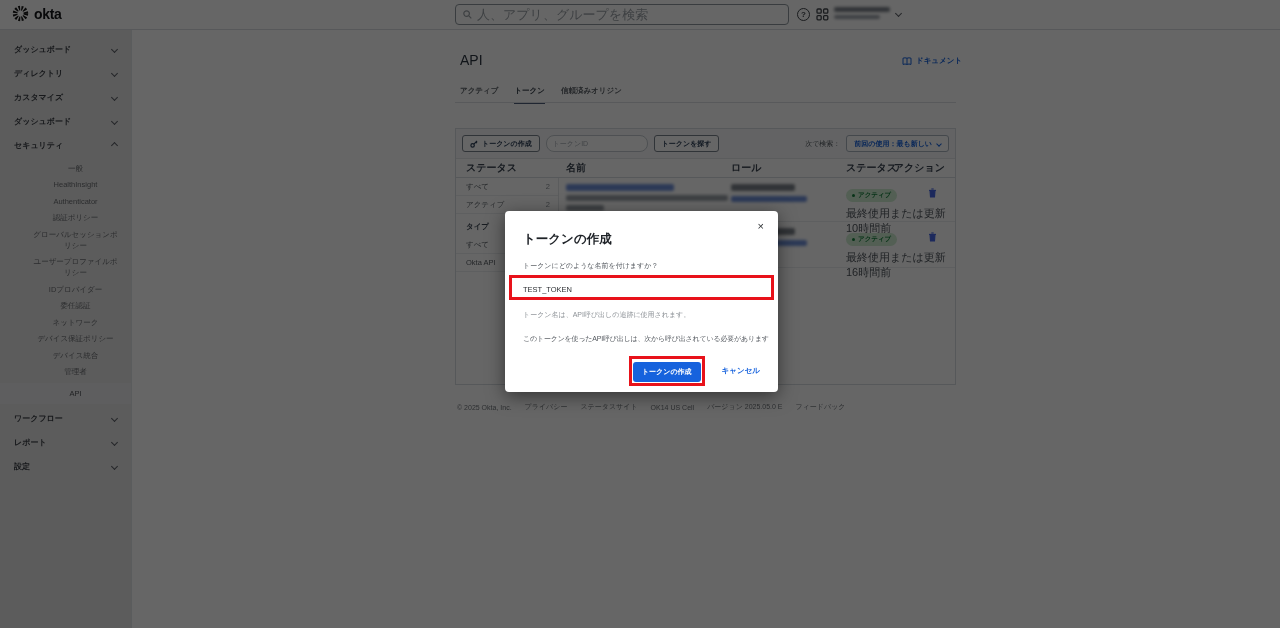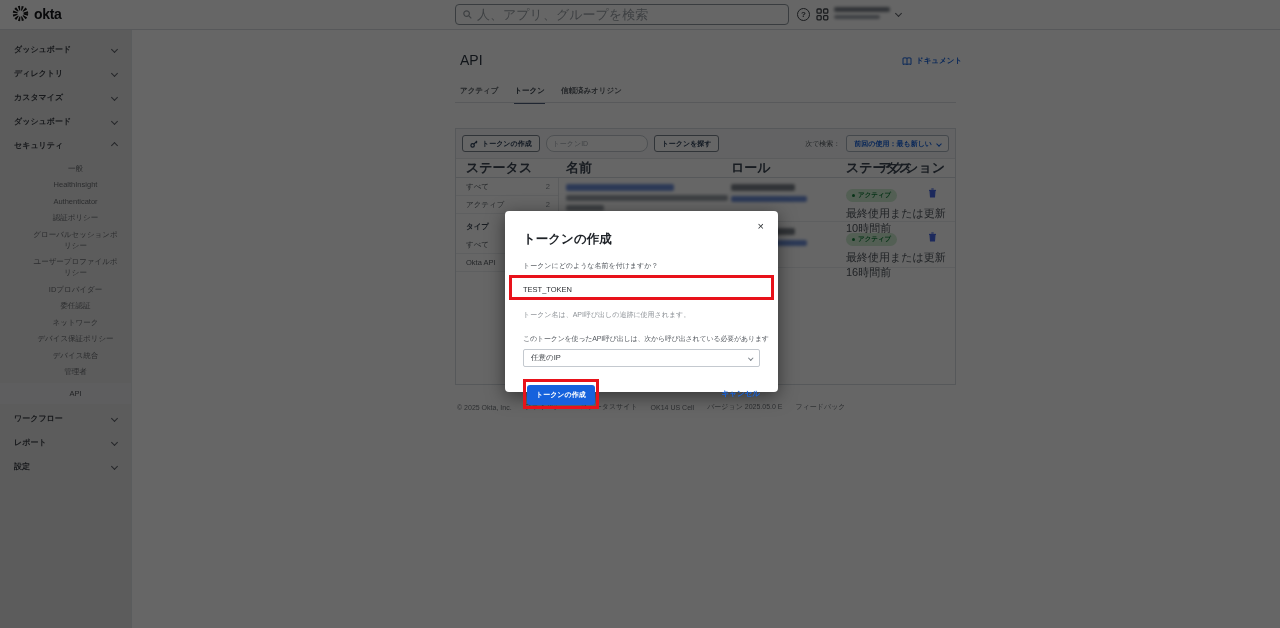--- a/index.html
+++ b/index.html
@@ -46,21 +46,21 @@
   
   .card { position:absolute; left:323px; top:98px; width:501px; height:257px; border:1px solid #d7dce1; background:#fff; }
   .toolbar { height:30px; background:#f7f8f9; border-bottom:1px solid #e3e6e9; display:flex; align-items:center; padding:0 6px; gap:6px; }
   .btn-sec { height:17px; border:1px solid #79828c; background:#fff; border-radius:3px; font-size:7px; font-weight:bold; color:#2d3f57; padding:0 7px; display:flex; align-items:center; gap:4px; cursor:pointer; font-family:inherit; }
   .tb-input { width:102px; height:17px; border:1px solid #c3c9cf; border-radius:8px; font-size:7px; padding:0 6px; font-family:inherit; color:#333; outline:none; }
   .tb-input::placeholder { color:#a6acb3; }
   .tb-right { margin-left:auto; display:flex; align-items:center; gap:6px; }
   .tb-label { font-size:7px; color:#565c63; }
   .dd-btn { height:17px; border:1px solid #aab4be; background:#fff; border-radius:3px; font-size:7px; font-weight:bold; color:#1662dd; padding:0 7px; display:flex; align-items:center; gap:5px; cursor:pointer; }
   .dd-btn .chev { width:4px; height:4px; border-color:#1662dd; }
-  .thead { height:19px; display:flex; align-items:center; border-bottom:1px solid #d7dce1; font-size:13px; font-weight:bold; color:#3d4754; position:relative;text-align:center; }
+  .thead { height:19px; display:flex; align-items:center; border-bottom:1px solid #d7dce1; font-size:10px; font-weight:bold; color:#3d4754; position:relative;text-align:center; }
   .th { position:absolute; }
   .tbody { position:relative; height:206px; }
   .filters { position:absolute; left:0; top:0; width:103px; height:100%; border-right:1px solid #e3e6e9; }
   .f-row { height:18px; display:flex; align-items:center; justify-content:space-between; padding:0 8px 0 10px; font-size:7.5px; color:#5b6066; border-bottom:1px solid #eceef0; cursor:pointer; }
   .f-row .cnt { color:#8a9097; }
   .f-row.f-head { font-weight:bold; color:#3d4754; border-bottom:none; margin-top:4px; cursor:default; }
   .rows { position:absolute; left:103px; top:0; right:0; }
   .trow { position:relative; height:44px; border-bottom:1px solid #eceef0; }
   .cell-name { position:absolute; left:7px; top:6px; display:flex; flex-direction:column; gap:4px; }
   .cell-role { position:absolute; left:172px; top:6px; display:flex; flex-direction:column; gap:5px; }
@@ -79,21 +79,21 @@
   .modal { position:absolute; left:505px; top:211px; width:273px; height:181px; background:#fff; border-radius:4px; box-shadow:0 4px 18px rgba(0,0,0,.5); z-index:20; padding:18px 18px 0 18px; }
   .modal-close { position:absolute; right:10px; top:6px; font-size:11px; color:#2c2f33; cursor:pointer; line-height:1; padding:4px; }
   .modal-title { font-size:12.5px; font-weight:bold; color:#1d2126; margin-top:2px; }
   .m-label { font-size:7px; color:#54595f; margin-top:13px; }
   .red-frame-input { margin:4px -14px 10px -14px; border:3px solid #e8121a; }
   .red-frame-input input { width:100%; height:14px; border:none; outline:none; font-size:7.5px; padding:0 11px; color:#2c2f33; font-family:inherit; }
   .m-help { font-size:7px; color:#8c9196; margin-top:6px; }
   .m-label2 { font-size:7px; color:#54595f; margin-top:14px; white-space:nowrap; letter-spacing:-.2px; }
   .m-select { margin-top:5px; height:18px; border:1px solid #c4c9cf; border-radius:2px; display:flex; align-items:center; justify-content:space-between; padding:0 7px; font-size:7.5px; color:#33373c; cursor:pointer; }
   .m-select .chev { width:3.5px; height:3.5px; border-color:#7a8088; }
-  .m-footer { display:flex; justify-content:space-between; align-items:center; margin-top:12px; gap:17px; }
+  .m-footer { display:flex; justify-content:flex-end; align-items:center; margin-top:12px; gap:17px; }
   .red-frame-btn { border:3px solid #e8121a; padding:1px; }
   .btn-primary { background:#1662dd; color:#fff; border:none; font-size:7px; font-weight:bold; padding:5px 9px; border-radius:3px; cursor:pointer; font-family:inherit; }
   .link-cancel { font-size:7.5px; font-weight:bold; color:#1662dd; cursor:pointer; }
 
   svg { display:block; }
 </style>
 </head>
 <body>
 
 <div class="topbar">
@@ -320,23 +320,19 @@
 
 <div class="modal">
   <div class="modal-close">×</div>
   <div class="modal-title">トークンの作成</div>
   <div class="m-label">トークンにどのような名前を付けますか？</div>
   <div class="red-frame-input">
     <input type="text" value="TEST_TOKEN" style="">
   </div>
   <div class="m-help">トークン名は、API呼び出しの追跡に使用されます。</div>
   <div class="m-label2">このトークンを使ったAPI呼び出しは、次から呼び出されている必要があります</div>
-  <div class="m-select">
-    <span>任意のIP</span>
-    <span class="chev"></span>
-  </div>
   <div class="m-footer">
     <div class="red-frame-btn">
       <button class="btn-primary">トークンの作成</button>
     </div>
     <span class="link-cancel">キャンセル</span>
   </div>
 </div>
 
 </body></html>

